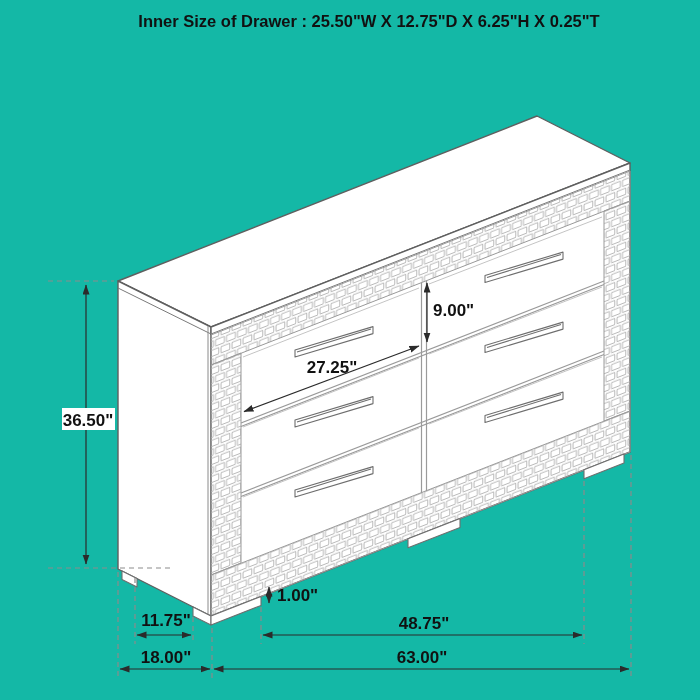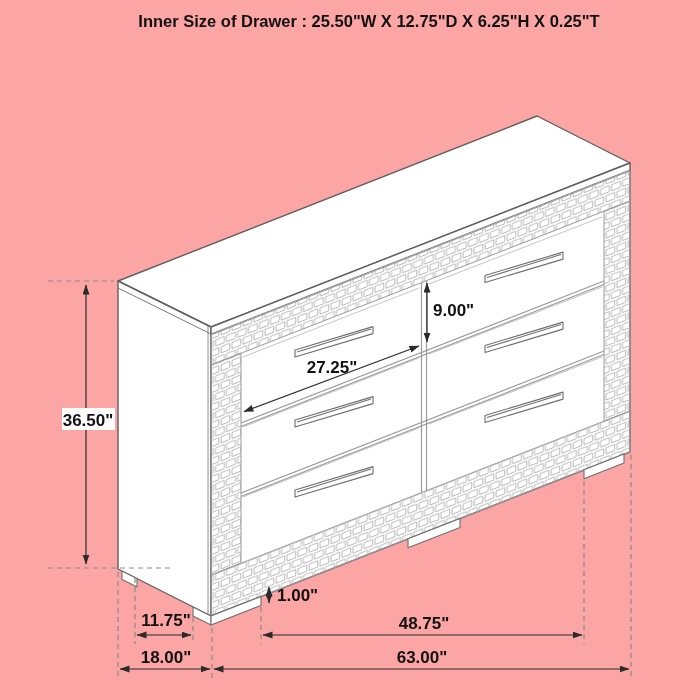--- a/index.html
+++ b/index.html
@@ -1,16 +1,16 @@
 <!DOCTYPE html>
 <html><head>
 <meta charset="utf-8">
 <style>
   html,body{margin:0;padding:0;background:#ffffff;}
-  .stage{position:relative;width:700px;height:700px;background:#fca5a5;overflow:hidden;
+  .stage{position:relative;width:700px;height:700px;background:#14b8a6;overflow:hidden;
          font-family:"Liberation Sans",sans-serif;}
   svg text{font-family:"Liberation Sans",sans-serif;font-weight:bold;fill:#111111;}
   .dim-label{font-size:17px;}
   .title-label{font-size:16.5px;}
 </style>
 </head>
 <body>
 
 <div class="stage">
 <svg width="700" height="700" viewBox="0 0 700 700">

